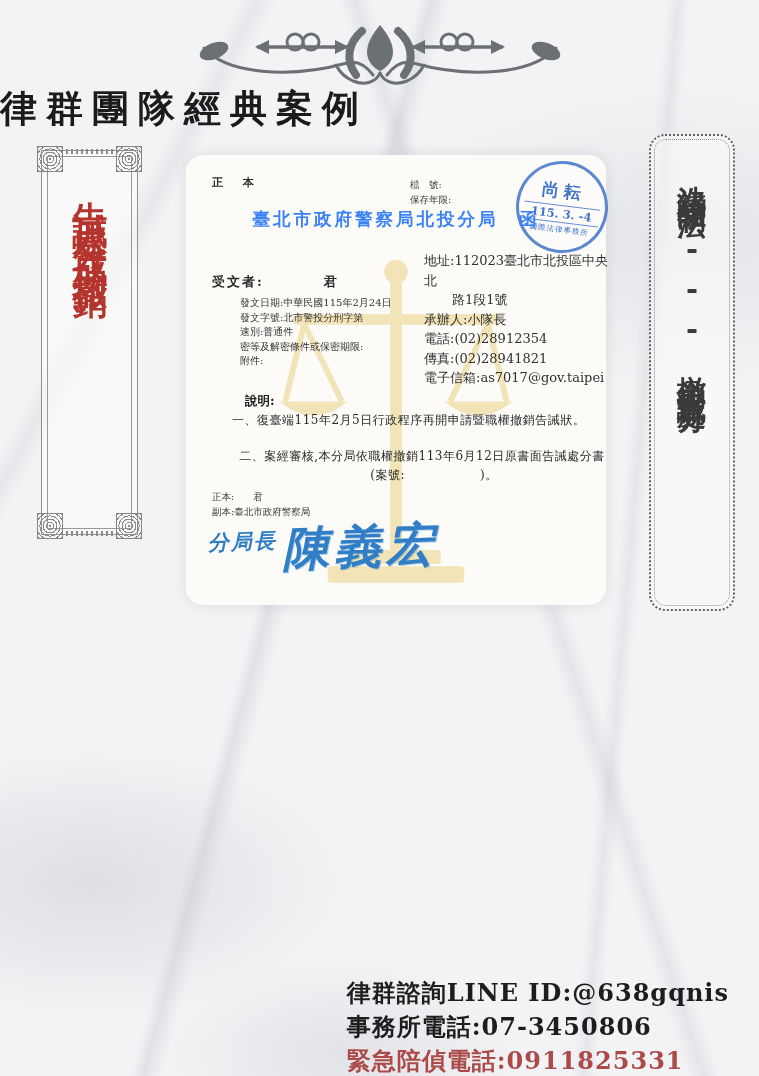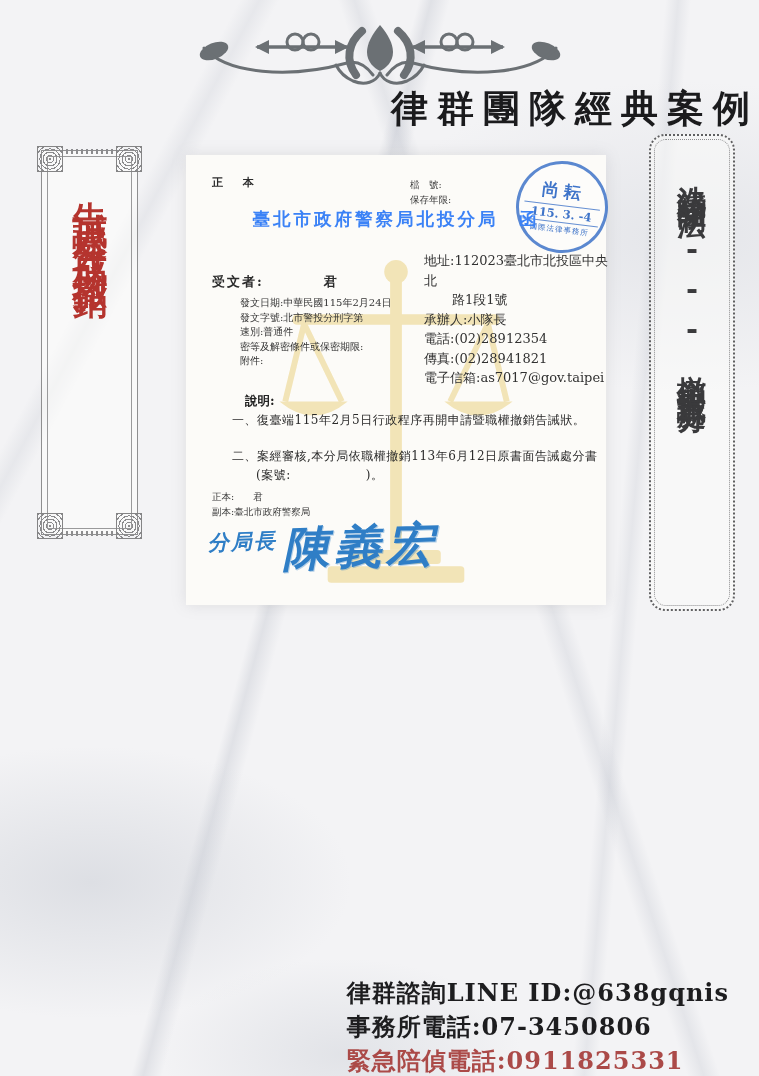--- a/index.html
+++ b/index.html
@@ -14,21 +14,21 @@
       linear-gradient(105deg, transparent 40%, rgba(175,180,192,0.28) 41.2%, transparent 43%),
       linear-gradient(72deg, transparent 62%, rgba(175,180,192,0.22) 63.5%, transparent 65%),
       linear-gradient(118deg, transparent 18%, rgba(175,180,192,0.18) 19.5%, transparent 21%),
       linear-gradient(95deg, transparent 78%, rgba(175,180,192,0.20) 79.5%, transparent 81%);
   }
   .serif{font-family:"DejaVu Serif","Liberation Serif",serif;}
 
   
   .flourish{position:absolute;top:22px;left:50%;transform:translateX(-50%);}
   .page-title{
-    position:absolute;top:84px;left:0;width:100%;text-align:right;margin:0;
+    position:absolute;top:84px;left:0;width:100%;text-align:left;margin:0;
     font-size:37px;font-weight:800;letter-spacing:9px;color:#1b1b1d;
   }
 
   
   .left-banner{
     position:absolute;left:41px;top:150px;width:95px;height:383px;
     background:rgba(253,253,252,0.55);
     border:1px solid #8f8f90;
   }
   .left-banner::before{
@@ -66,35 +66,36 @@
   .right-banner .vtext{
     padding-top:26px;box-sizing:border-box;
     font-size:29px;font-weight:600;letter-spacing:6px;color:#3a3a3c;
   }
 
   
   .doc{
     position:absolute;left:186px;top:155px;width:420px;height:450px;
     background:#fcfbf8;box-shadow:0 0 14px rgba(120,120,130,0.18);
     color:#333;
+    border-radius:17px;
   }
   .doc .abs{position:absolute;}
   .wm{position:absolute;left:92px;top:98px;opacity:0.85;}
   .copy-type{left:26px;top:20px;font-size:11px;font-weight:700;letter-spacing:8px;color:#2b2b2b;}
   .file-block{left:224px;top:22px;font-size:9.5px;line-height:1.6;color:#3a3a3a;}
   .doc-title{left:0;top:52px;width:100%;text-align:center;font-size:17.5px;font-weight:700;letter-spacing:3px;color:#3b82f6;}
   .right-info{left:238px;top:96px;width:192px;font-size:13px;line-height:1.5;color:#313131;}
   .right-info .ind{padding-left:28px;}
   .recipient{left:26px;top:118px;font-size:13px;font-weight:700;letter-spacing:2px;color:#2c2c2c;}
   .left-meta{left:26px;top:141px;font-size:10px;line-height:1.45;color:#333;margin-left:28px;}
   .subject{left:26px;top:218px;width:372px;font-size:12.5px;font-weight:700;letter-spacing:1px;color:#242424;}
   .explain-label{left:26px;top:238px;font-size:12.5px;font-weight:700;color:#242424;margin-left:33px;}
   .item{left:46px;width:356px;font-size:12px;line-height:1.55;letter-spacing:0.5px;color:#2a2a2a;padding-left:24px;text-indent:-24px;}
   .item1{top:256px;}
-  .item2{top:292px;}
+  .item2{top:292px;text-align:center;}
   .cc-block{left:26px;top:334px;font-size:9.5px;line-height:1.6;color:#333;}
   .signature{left:22px;top:362px;color:#2f7ec6;transform:rotate(-2deg);white-space:nowrap;}
   .sig-title{font-size:21px;font-weight:700;font-style:italic;letter-spacing:2px;vertical-align:18px;}
   .sig-name{font-size:47px;font-weight:800;font-style:italic;letter-spacing:5px;text-shadow:1px 1px 0 rgba(47,126,198,0.35);}
 
   
   .stamp{
     position:absolute;left:330px;top:6px;width:86px;height:86px;border-radius:50%;
     border:3px solid rgba(62,115,200,0.85);color:#3f74c9;transform:rotate(7deg);
     display:flex;flex-direction:column;align-items:center;justify-content:center;

